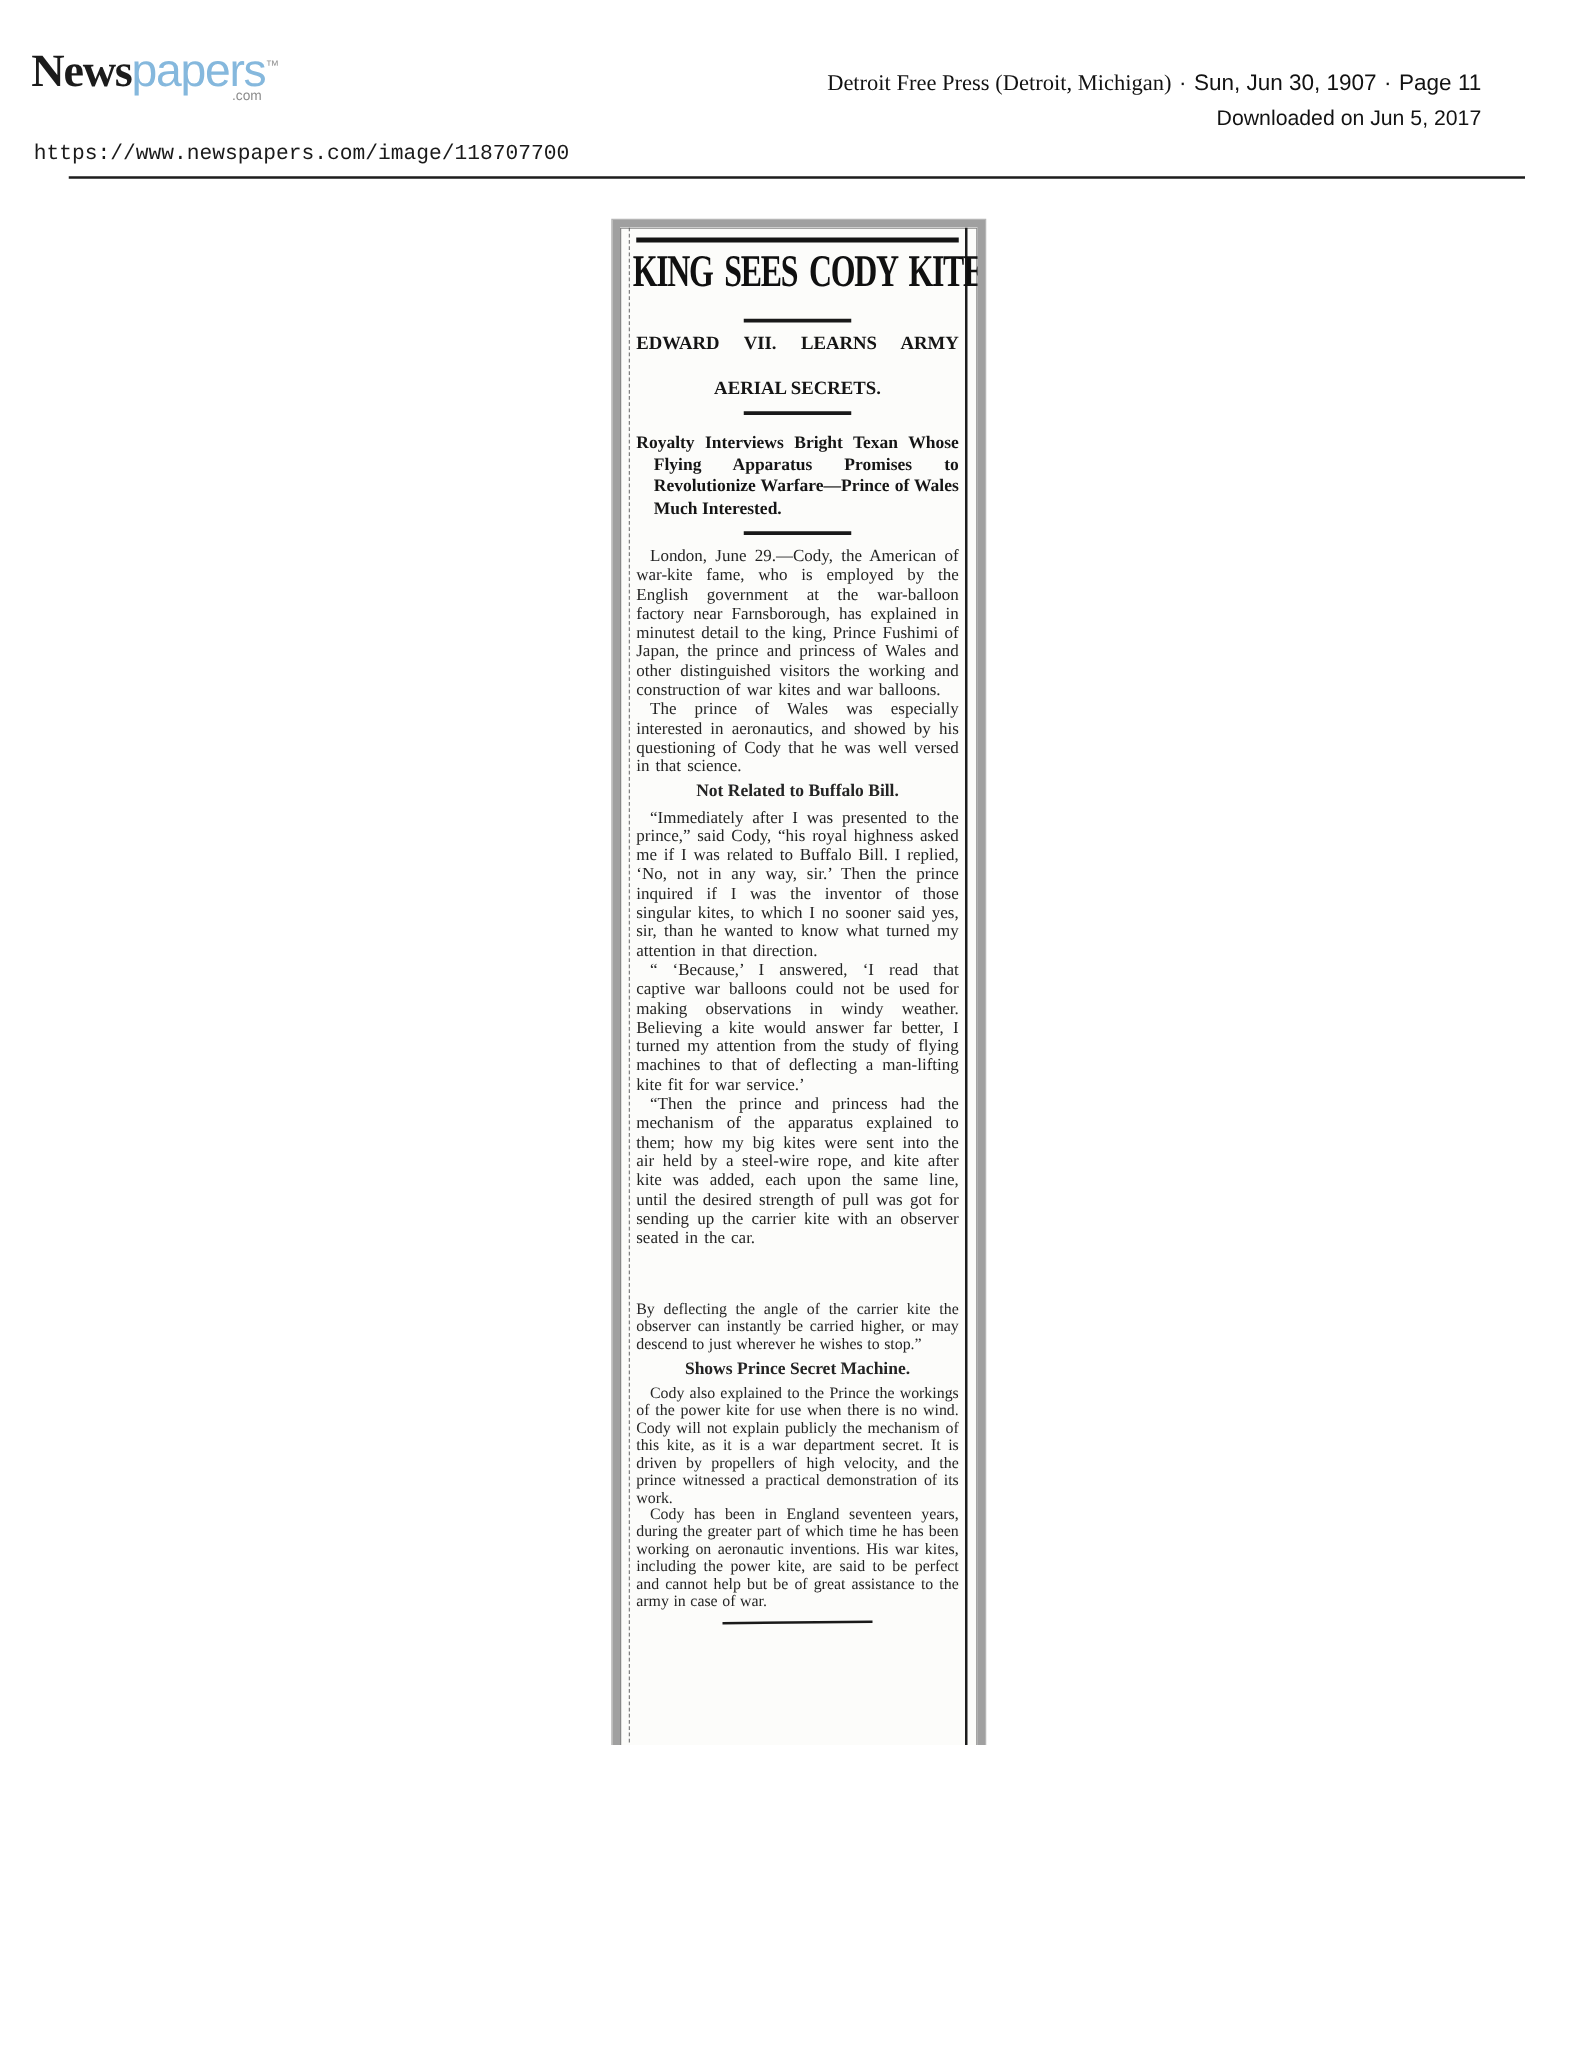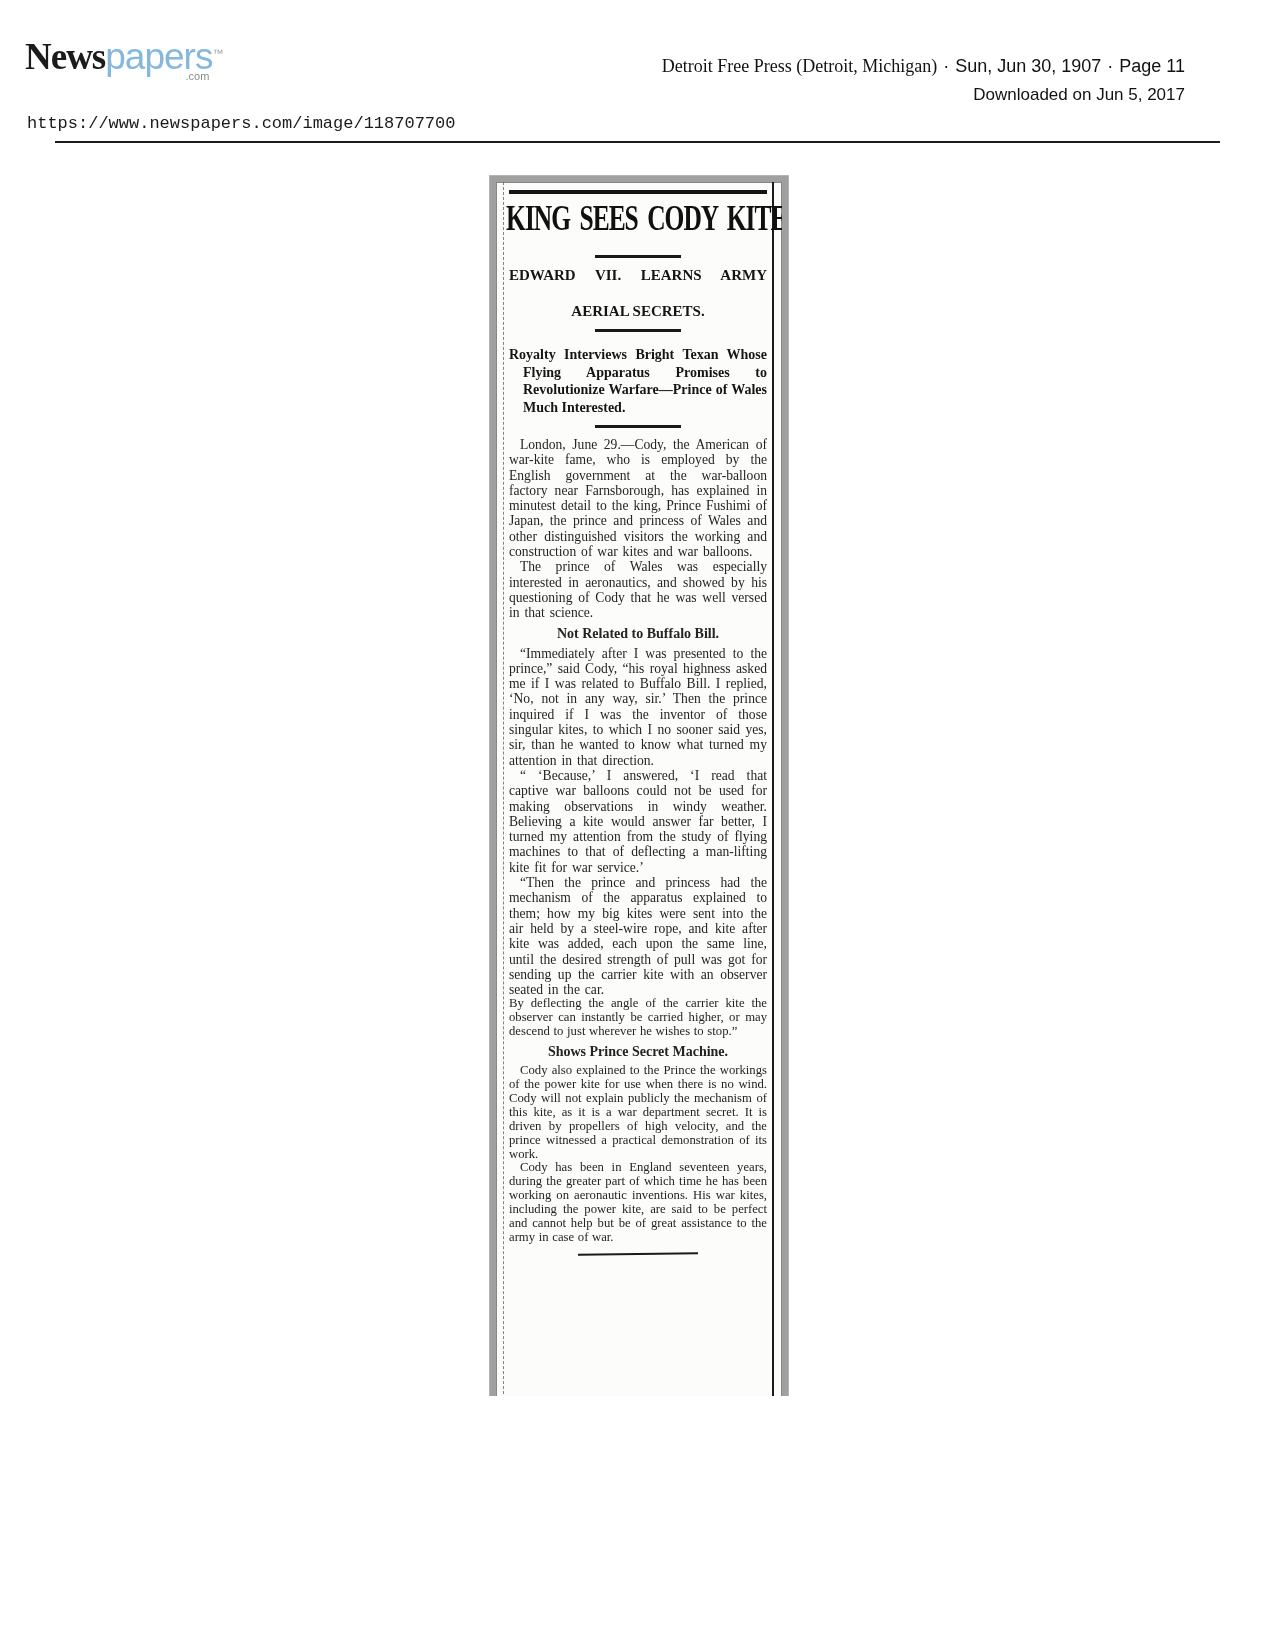--- a/index.html
+++ b/index.html
@@ -43,21 +43,21 @@
                  transform:scale(1.02,1.45);transform-origin:50% 30%;}
   .divider{width:86px;height:3px;background:#191919;margin:9px auto;}
   .subhead{font-weight:bold;font-size:15px;color:#151515;}
   .subhead .l1{text-align:justify;}
   .subhead .l1::after{content:"";display:inline-block;width:100%;}
   .subhead .l2{text-align:center;margin-top:2px;}
   .deck{font-weight:bold;font-size:14px;line-height:17.5px;color:#151515;
         text-align:justify;padding-left:14px;text-indent:-14px;margin-top:14px;}
   .body p{margin:0;font-size:13.6px;line-height:15.3px;text-align:justify;
           text-indent:11px;word-spacing:1.5px;}
-  .body p.cont{text-indent:0;}
+  .body p.cont{text-indent:0;margin-top:44px;}
   .body .crosshead{font-weight:bold;font-size:14px;text-align:center;
                    margin:5px 0 4px 0;text-indent:0;}
   .body p.small{font-size:12.7px;line-height:13.9px;word-spacing:.5px;}
   .endrule{width:120px;height:2px;background:#1a1a1a;margin:8px auto 0 auto;
            transform:rotate(-.6deg);}
 
   
   .copyright{position:absolute;left:27px;top:1512px;font-size:17px;color:#121212;text-decoration:underline;}
   .footer-logo{position:absolute;right:85px;top:1494px;line-height:1;}
   .footer-logo .powered{position:absolute;left:34px;top:2px;font-size:9.5px;

